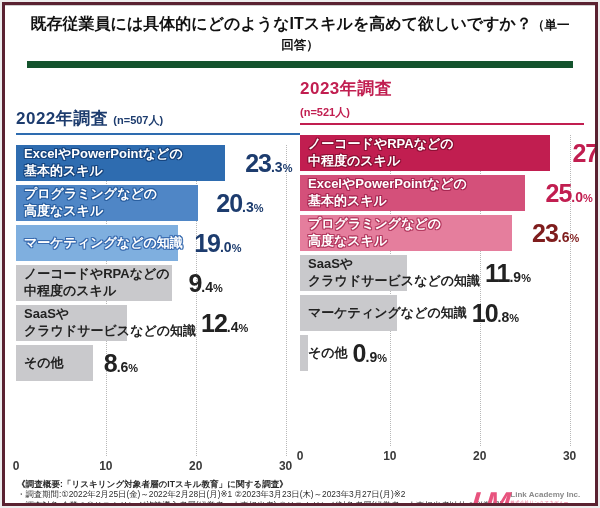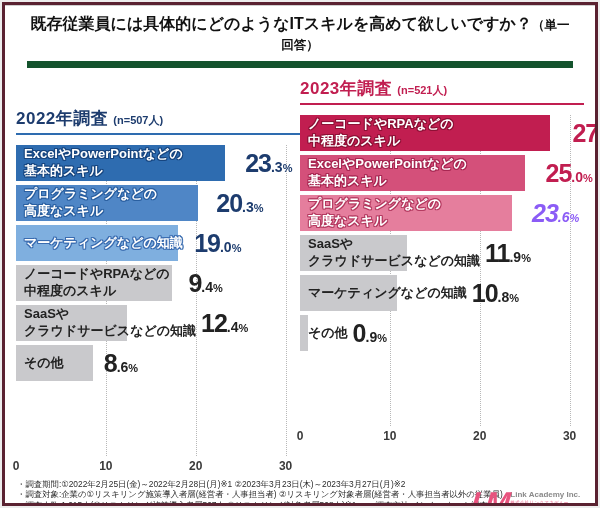--- a/index.html
+++ b/index.html
@@ -161,21 +161,21 @@
           </div>
         </div>
       <div class="axis" id="axis-0">
           <span class="axis-tick-label" style="left: 0%;">0</span>
           <span class="axis-tick-label" style="left: 31.6456%;">10</span>
           <span class="axis-tick-label" style="left: 63.2911%;">20</span>
           <span class="axis-tick-label" style="left: 94.9367%;">30</span>
         </div>
     </div>
     <div class="column">
-      <div class="col-header" id="col-header-1" style="border-bottom-color: rgb(193, 30, 80);">
+      <div class="col-header" id="col-header-1" style="border-bottom-color: rgb(193, 30, 80); flex-direction: column;">
         <span class="col-title" style="color: rgb(193, 30, 80);">2023年調査</span>
         <span class="col-n" style="color: rgb(193, 30, 80);">(n=521人)</span>
       </div>
       <div class="plot" id="plot-1">
           <div class="gridline" style="left: 31.6456%;"></div>
           <div class="gridline" style="left: 63.2911%;"></div>
           <div class="gridline" style="left: 94.9367%;"></div>
           <div class="bar-row">
             <div class="bar" style="width: 87.9747%; background: rgb(193, 30, 80);"></div>
             <div class="row-overlay">
@@ -187,21 +187,21 @@
             <div class="bar" style="width: 79.1139%; background: rgb(212, 80, 122);"></div>
             <div class="row-overlay">
               <div class="bar-label outline" style="min-width: calc(79.1139%); text-shadow: rgb(168, 39, 82) 1px 0px 0px, rgb(168, 39, 82) -1px 0px 0px, rgb(168, 39, 82) 0px 1px 0px, rgb(168, 39, 82) 0px -1px 0px, rgb(168, 39, 82) 1px 1px 0px, rgb(168, 39, 82) -1px -1px 0px, rgb(168, 39, 82) 1px -1px 0px, rgb(168, 39, 82) -1px 1px 0px;">ExcelやPowerPointなどの<br>基本的スキル</div>
               <div class="bar-pct" style="color: rgb(193, 30, 80);"><span class="pct-int">25</span><span class="pct-frac">.0<span class="pct-sign">%</span></span></div>
             </div>
           </div>
           <div class="bar-row">
             <div class="bar" style="width: 74.6835%; background: rgb(229, 126, 157);"></div>
             <div class="row-overlay">
               <div class="bar-label outline" style="min-width: calc(74.6835%); text-shadow: rgb(180, 58, 96) 1px 0px 0px, rgb(180, 58, 96) -1px 0px 0px, rgb(180, 58, 96) 0px 1px 0px, rgb(180, 58, 96) 0px -1px 0px, rgb(180, 58, 96) 1px 1px 0px, rgb(180, 58, 96) -1px -1px 0px, rgb(180, 58, 96) 1px -1px 0px, rgb(180, 58, 96) -1px 1px 0px;">プログラミングなどの<br>高度なスキル</div>
-              <div class="bar-pct" style="color: #8b5cf6; font-style: italic;"><span class="pct-int">23</span><span class="pct-frac">.6<span class="pct-sign">%</span></span></div>
+              <div class="bar-pct" style="color: #7f1d1d;"><span class="pct-int">23</span><span class="pct-frac">.6<span class="pct-sign">%</span></span></div>
             </div>
           </div>
           <div class="bar-row">
             <div class="bar" style="width: 37.6582%; background: rgb(201, 201, 204);"></div>
             <div class="row-overlay">
               <div class="bar-label plain" style="min-width: calc(37.6582%);">SaaSや<br>クラウドサービスなどの知識</div>
               <div class="bar-pct" style="color: rgb(34, 34, 34);"><span class="pct-int">11</span><span class="pct-frac">.9<span class="pct-sign">%</span></span></div>
             </div>
           </div>
           <div class="bar-row">
@@ -222,20 +222,21 @@
       <div class="axis" id="axis-1">
           <span class="axis-tick-label" style="left: 0%;">0</span>
           <span class="axis-tick-label" style="left: 31.6456%;">10</span>
           <span class="axis-tick-label" style="left: 63.2911%;">20</span>
           <span class="axis-tick-label" style="left: 94.9367%;">30</span>
         </div>
     </div>
   </div>
 
   <div class="footer">
+    <div class="footer-line head">《調査概要:「リスキリング対象者層のITスキル教育」に関する調査》</div>
     <div class="footer-line">・調査期間:①2022年2月25日(金)～2022年2月28日(月)※1 ②2023年3月23日(木)～2023年3月27日(月)※2</div>
     <div class="footer-line">・調査対象:企業の①リスキリング施策導入者層(経営者・人事担当者) ②リスキリング対象者層(経営者・人事担当者以外の従業員)</div>
     <div class="footer-line">・調査人数:1,015人(①リスキリング施策導入者層507人 ②リスキリング対象者層508人)※1　 ・調査方法:インターネット調査</div>
 
     <div class="logo">
       <span class="logo-mark">LM</span>
       <span class="logo-text">
         <span class="logo-company">Link Academy Inc.</span>
         <span class="logo-sub">株式会社リンクアカデミー</span>
         <span class="logo-service">法人研修サービス</span>

